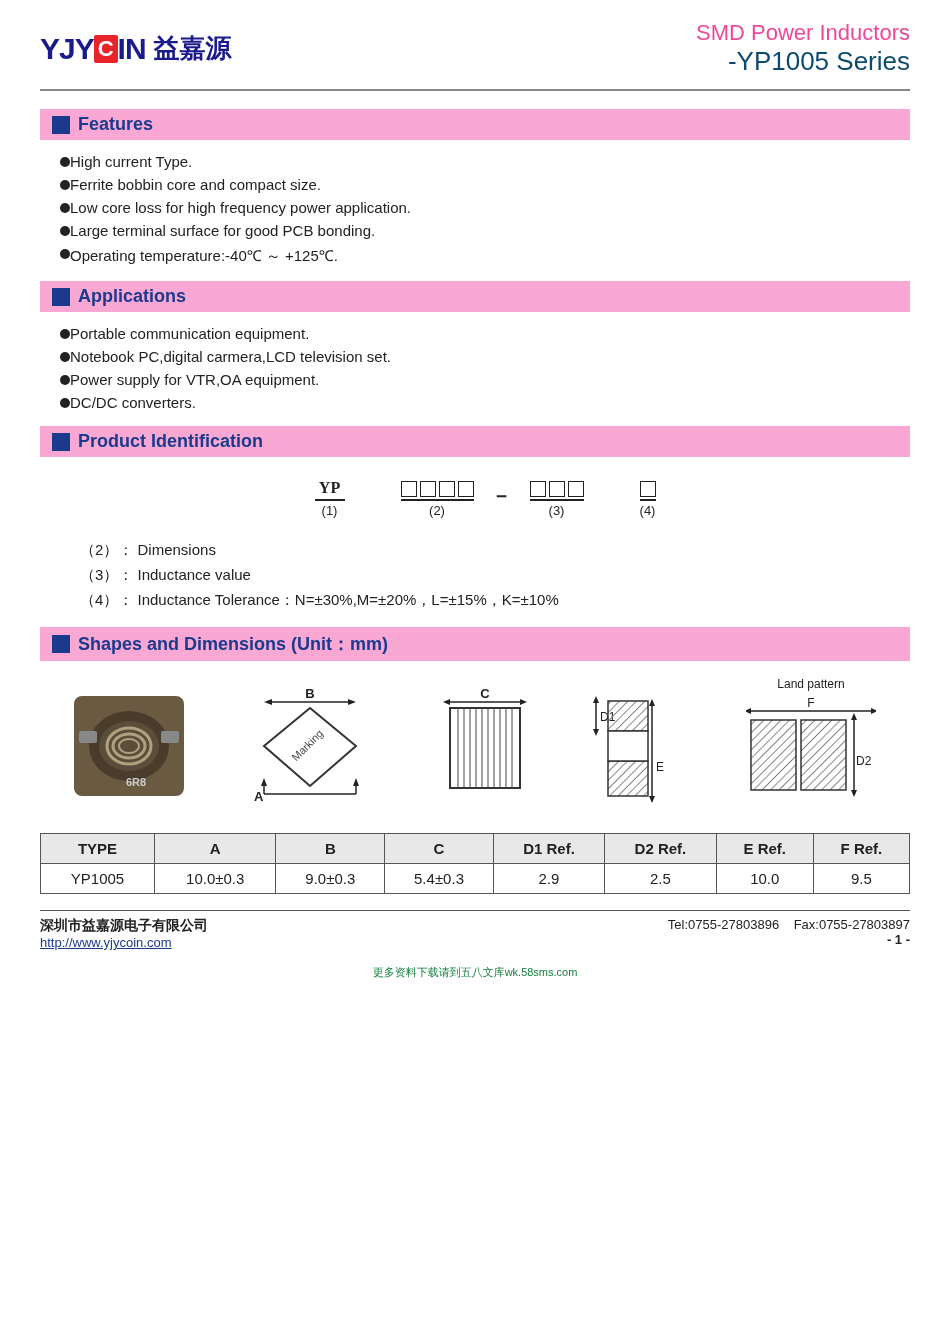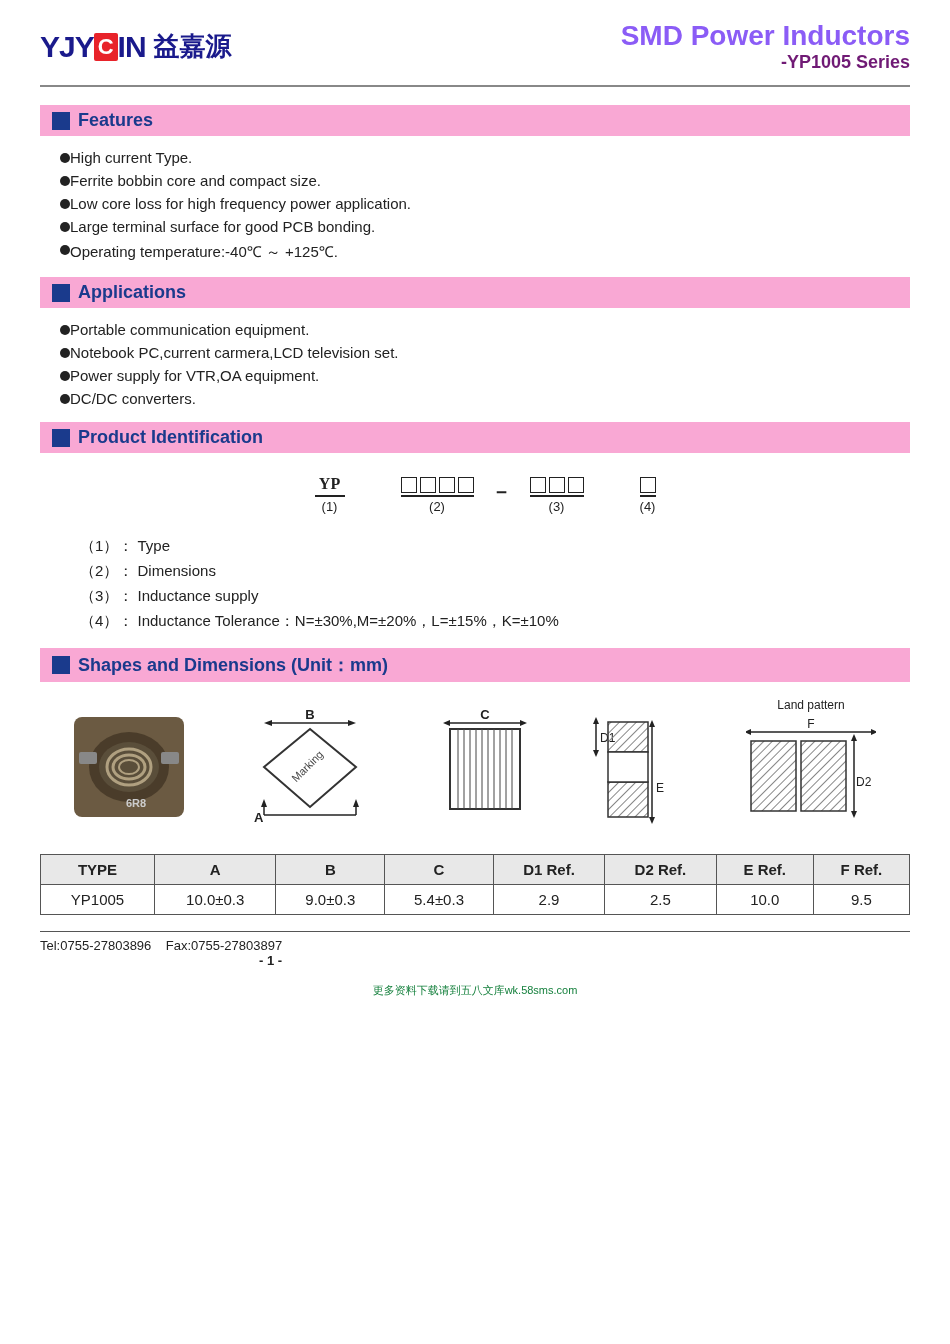--- a/index.html
+++ b/index.html
@@ -33,28 +33,28 @@
     }
     .logo-area {
       display: flex;
       align-items: center;
       gap: 10px;
     }
     .header-title {
       text-align: right;
     }
     .header-title .main-title {
-      font-size: 28px;
-      font-weight: bold;
-      color: #8b5cf6;
+      font-size: 22px;
+      font-weight: normal;
+      color: #ec4899;
     }
     .header-title .sub-title {
-      font-size: 18px;
-      font-weight: bold;
-      color: #701a75;
+      font-size: 26px;
+      font-weight: normal;
+      color: #0c4a6e;
     }
 
     
     .section-header {
       background: #f9a8d4;
       padding: 5px 12px;
       margin: 8px 0 6px 0;
       display: flex;
       align-items: center;
       gap: 8px;
@@ -303,21 +303,21 @@
     <span class="blue-square"></span>
     <span class="section-title">Applications</span>
   </div>
   <ul class="bullet-list">
     <li>
       <span class="bullet-dot"></span>
       <span>Portable communication equipment.</span>
     </li>
     <li>
       <span class="bullet-dot"></span>
-      <span>Notebook PC,current carmera,LCD television set.</span>
+      <span>Notebook PC,digital carmera,LCD television set.</span>
     </li>
     <li>
       <span class="bullet-dot"></span>
       <span>Power supply for VTR,OA equipment.</span>
     </li>
     <li>
       <span class="bullet-dot"></span>
       <span>DC/DC converters.</span>
     </li>
   </ul>
@@ -364,30 +364,26 @@
         <div class="pid-boxes">
           <div class="pid-box"></div>
         </div>
         <div class="pid-num">(4)</div>
       </div>
     </div>
   </div>
 
   <div class="pid-legend">
     <div class="pid-legend-item">
-      <span>（1）：</span>
-      <span>Type</span>
-    </div>
-    <div class="pid-legend-item">
       <span>（2）：</span>
       <span>Dimensions</span>
     </div>
     <div class="pid-legend-item">
       <span>（3）：</span>
-      <span>Inductance supply</span>
+      <span>Inductance value</span>
     </div>
     <div class="pid-legend-item">
       <span>（4）：</span>
       <span>Inductance Tolerance：N=±30%,M=±20%，L=±15%，K=±10%</span>
     </div>
   </div>
 
   <div class="section-header">
     <span class="blue-square"></span>
     <span class="section-title">Shapes and Dimensions (Unit：mm)</span>
@@ -529,20 +525,24 @@
         <td>5.4±0.3</td>
         <td>2.9</td>
         <td>2.5</td>
         <td>10.0</td>
         <td>9.5</td>
       </tr>
     </tbody>
   </table>
 
   <div class="footer" style="margin-top:16px;">
+    <div class="footer-left">
+      <div class="company-name">深圳市益嘉源电子有限公司</div>
+      <div class="company-url">http://www.yjycoin.com</div>
+    </div>
     <div class="footer-right">
       <div>
         <span>Tel:0755-27803896</span>
         &nbsp;&nbsp;
         <span>Fax:0755-27803897</span>
       </div>
       <div class="page-num">- 1 -</div>
     </div>
   </div>
   <div class="footer-bottom">更多资料下载请到五八文库wk.58sms.com</div>

